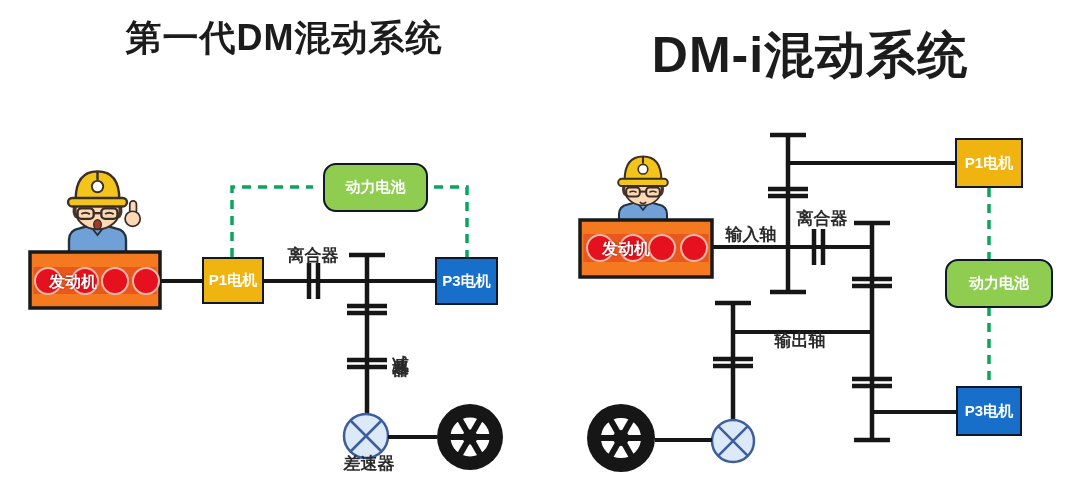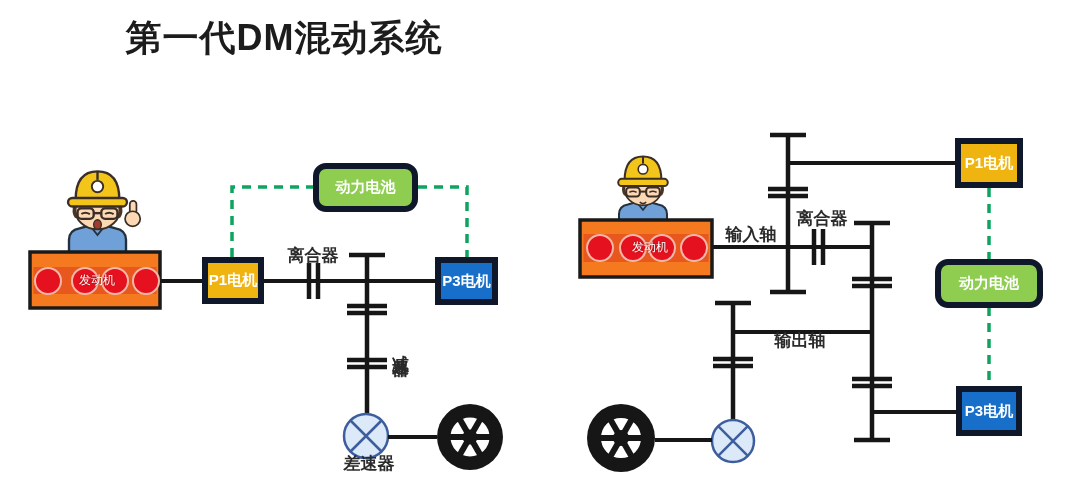--- a/index.html
+++ b/index.html
@@ -6,30 +6,30 @@
   .stage{position:relative;width:1080px;height:495px;background:#fff;overflow:hidden;
          font-family:"Liberation Sans",sans-serif;}
   .art{position:absolute;left:0;top:0;z-index:1;}
   .lbl{position:absolute;z-index:3;color:#2b2b2b;font-weight:600;text-align:center;}
 
   .title{position:absolute;z-index:3;color:#1c1c1c;font-weight:800;text-align:center;
          letter-spacing:1px;}
   .title-left{left:1px;top:14px;width:540px;font-size:36px;margin-left:13px;}
   .title-right{left:540px;top:22px;width:540px;font-size:50px;}
 
-  .box{position:absolute;z-index:2;box-sizing:border-box;border:6px solid #0f172a;
+  .box{position:absolute;z-index:2;box-sizing:border-box;border:2px solid #0f172a;
        display:flex;align-items:center;justify-content:center;
        color:#ffffff;font-weight:700;font-size:15px;}
   .rounded{border-radius:13px;}
   .p1{background:var(--p1-fill);}
   .p3{background:var(--p3-fill);}
-  .battery{background:var(--battery-fill);}
-
-  .engine-label{position:absolute;z-index:3;color:#fff;font-weight:400;font-size:12px;
-       text-align:center;text-shadow:0 0 2px rgba(120,0,0,.8);}
+  .battery{background:var(--battery-fill);margin-left:10px;}
+
+  .engine-label{position:absolute;z-index:3;color:#fff;font-weight:700;font-size:16px;
+       text-shadow:0 0 2px rgba(120,0,0,.8);}
 
   .small{font-size:17px;}
   .vertical{writing-mode:vertical-rl;letter-spacing:3px;}
 
   
   .ln{stroke:var(--line);stroke-width:4;fill:none;}
   .shaft{stroke:var(--line);stroke-width:4.5;fill:none;}
   .bar{stroke:var(--line);stroke-width:4.5;fill:none;}
   .dash{stroke:var(--dash);stroke-width:3.5;fill:none;stroke-dasharray:9 7;}
   .diff{fill:var(--diff-fill);stroke:var(--diff-stroke);stroke-width:2.5;}
@@ -198,20 +198,21 @@
       <rect class="engine-body" x="580" y="220" width="132" height="57"></rect>
       <rect class="engine-band" x="583.5" y="234" width="125" height="28"></rect>
       <circle class="engine-circ" cx="600" cy="248" r="13"></circle>
       <circle class="engine-circ" cx="633" cy="248" r="13"></circle>
       <circle class="engine-circ" cx="662" cy="248" r="13"></circle>
       <circle class="engine-circ" cx="694" cy="248" r="13"></circle>
     </g>
   </svg>
 
   <div class="title title-left">第一代DM混动系统</div>
+  <div class="title title-right">DM-i混动系统</div>
 
   <div class="engine-label" style="left:49px;top:272px;width:96px;">发动机</div>
 
   <div class="box p1" style="left:202px;top:257px;width:62px;height:47px;">P1电机</div>
 
   <div class="box battery rounded" style="left:313px;top:163px;width:105px;height:49px;">动力电池</div>
 
   <div class="box p3" style="left:435px;top:257px;width:63px;height:48px;">P3电机</div>
 
   <div class="lbl small" style="left:278px;top:244px;width:70px;">离合器</div>

